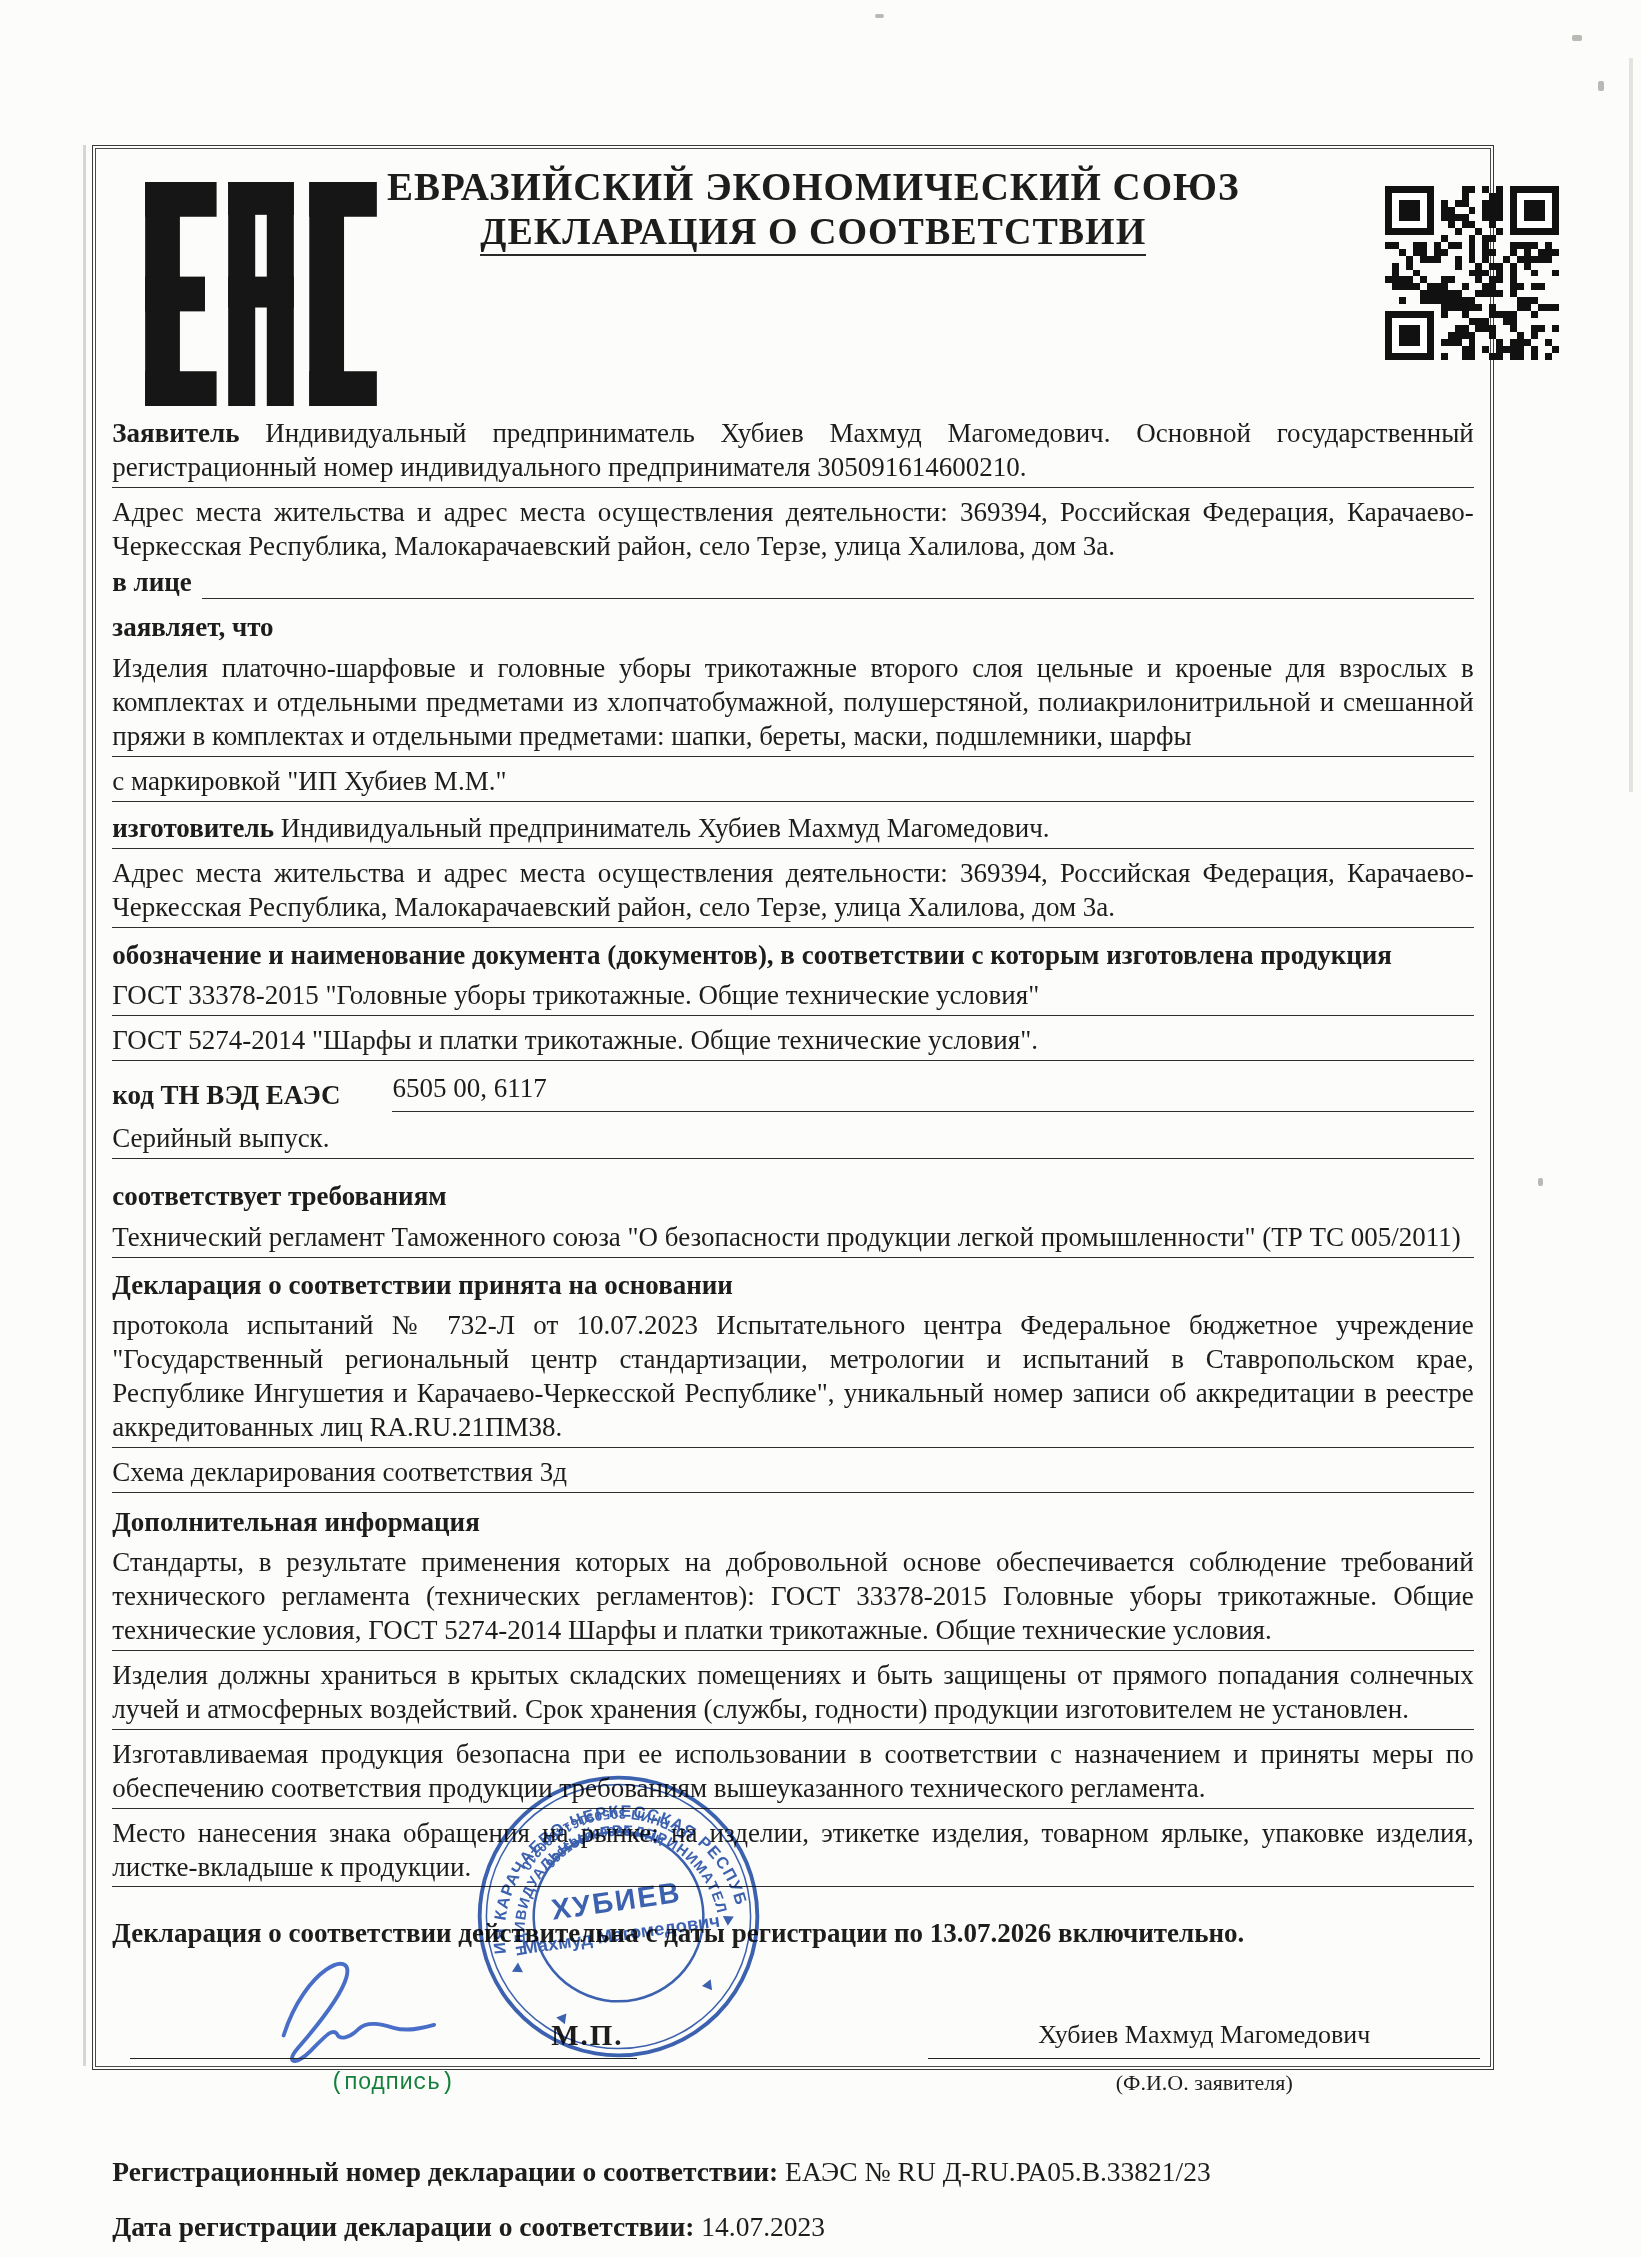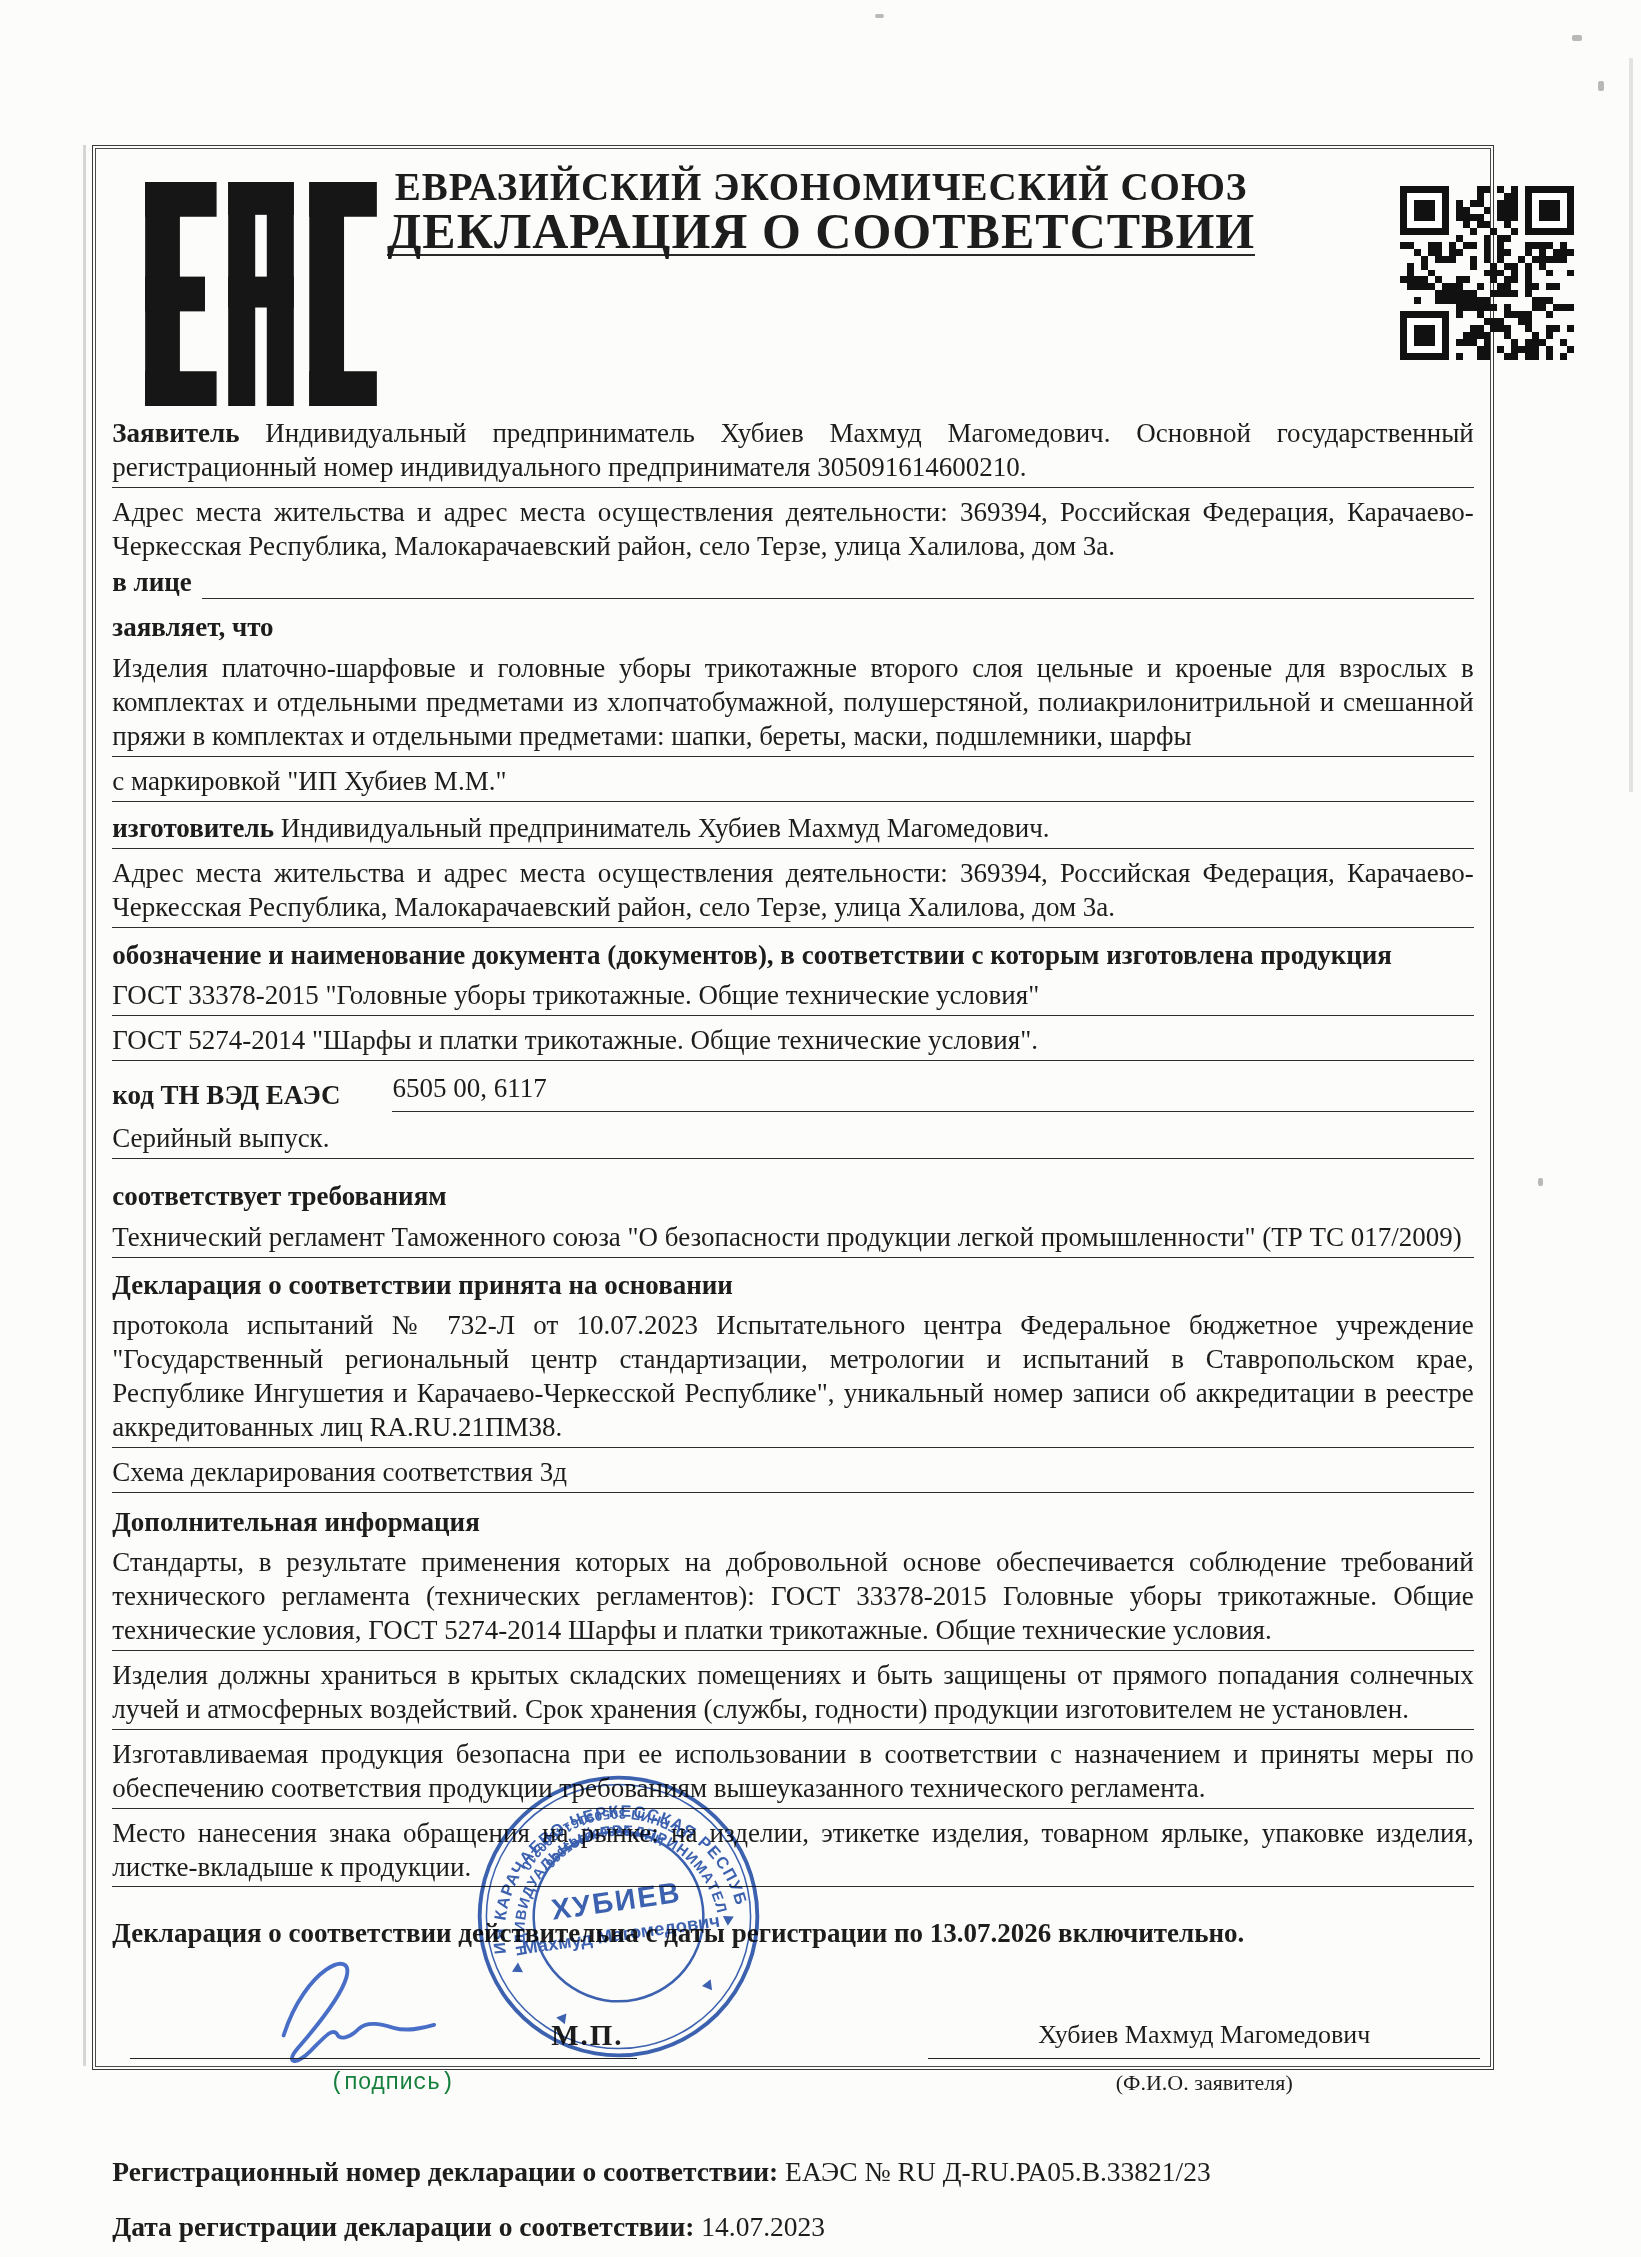--- a/index.html
+++ b/index.html
@@ -12,21 +12,21 @@
   .doc-frame{position:absolute;left:92px;top:145px;width:1400px;height:1923px;
              border:1.9px solid #3a3a3a;}
   .doc-frame::before{content:"";position:absolute;inset:1.9px;border:1.4px solid #4a4a4a;pointer-events:none;}
   .content{position:absolute;inset:3.9px;padding:11.6px 15.4px 0 15.4px;}
 
   
   .hdr{display:flex;align-items:flex-start;}
   .eac-logo{margin:21px 0 0 33px;width:232px;height:224px;flex:0 0 auto;filter:blur(0.4px);}
   .titles{flex:1;text-align:center;padding:3.9px 145px 0 9.7px;}
   .t1{font-weight:bold;font-size:39px;letter-spacing:1px;line-height:44px;white-space:nowrap;}
-  .t2{font-weight:bold;font-size:50px;letter-spacing:1px;line-height:44px;display:inline-block;
+  .t2{font-weight:bold;font-size:38px;letter-spacing:1px;line-height:44px;display:inline-block;
       border-bottom:2.4px solid #2a2a2a;padding-bottom:1px;white-space:nowrap;}
   .qr{margin:25px 5.8px 0 0;width:174px;height:174px;flex:0 0 auto;}
 
   
   .flow{margin-top:9.7px;font-size:27px;line-height:34px;}
   .f{margin:0 0 6.8px 0;}
   .u{border-bottom:1.5px solid #2e2e2e;padding-bottom:2.9px;}
   .para{text-align:justify;}
   .lead{font-weight:bold;}
   .row{display:flex;align-items:flex-end;}
@@ -338,21 +338,21 @@
 
         <div class="f row" style="margin-top:9.7px;">
           <b>код ТН ВЭД ЕАЭС</b>
           <span class="tnved-val">6505 00, 6117</span>
         </div>
 
         <p class="f u" style="margin-top:9.7px;">Серийный выпуск.</p>
 
         <p class="f" style="margin-top:20px;"><b>соответствует требованиям</b></p>
 
-        <p class="f u">Технический регламент Таможенного союза "О безопасности продукции легкой промышленности" (ТР ТС 017/2009)</p>
+        <p class="f u">Технический регламент Таможенного союза "О безопасности продукции легкой промышленности" (ТР ТС 005/2011)</p>
 
         <p class="f" style="margin-top:9.7px;"><b>Декларация о соответствии принята на основании</b></p>
 
         <p class="f u para">протокола испытаний № 732-Л от 10.07.2023 Испытательного центра Федеральное бюджетное учреждение "Государственный региональный центр стандартизации, метрологии и испытаний в Ставропольском крае, Республике Ингушетия и Карачаево-Черкесской Республике", уникальный номер записи об аккредитации в реестре аккредитованных лиц RA.RU.21ПМ38.</p>
         <p class="f u">Схема декларирования соответствия 3д</p>
 
         <p class="f" style="margin-top:11.6px;"><b>Дополнительная информация</b></p>
 
         <p class="f u para">Стандарты, в результате применения которых на добровольной основе обеспечивается соблюдение требований технического регламента (технических регламентов): ГОСТ 33378-2015 Головные уборы трикотажные. Общие технические условия, ГОСТ 5274-2014 Шарфы и платки трикотажные. Общие технические условия.</p>
         <p class="f u para">Изделия должны храниться в крытых складских помещениях и быть защищены от прямого попадания солнечных лучей и атмосферных воздействий. Срок хранения (службы, годности) продукции изготовителем не установлен.</p>

